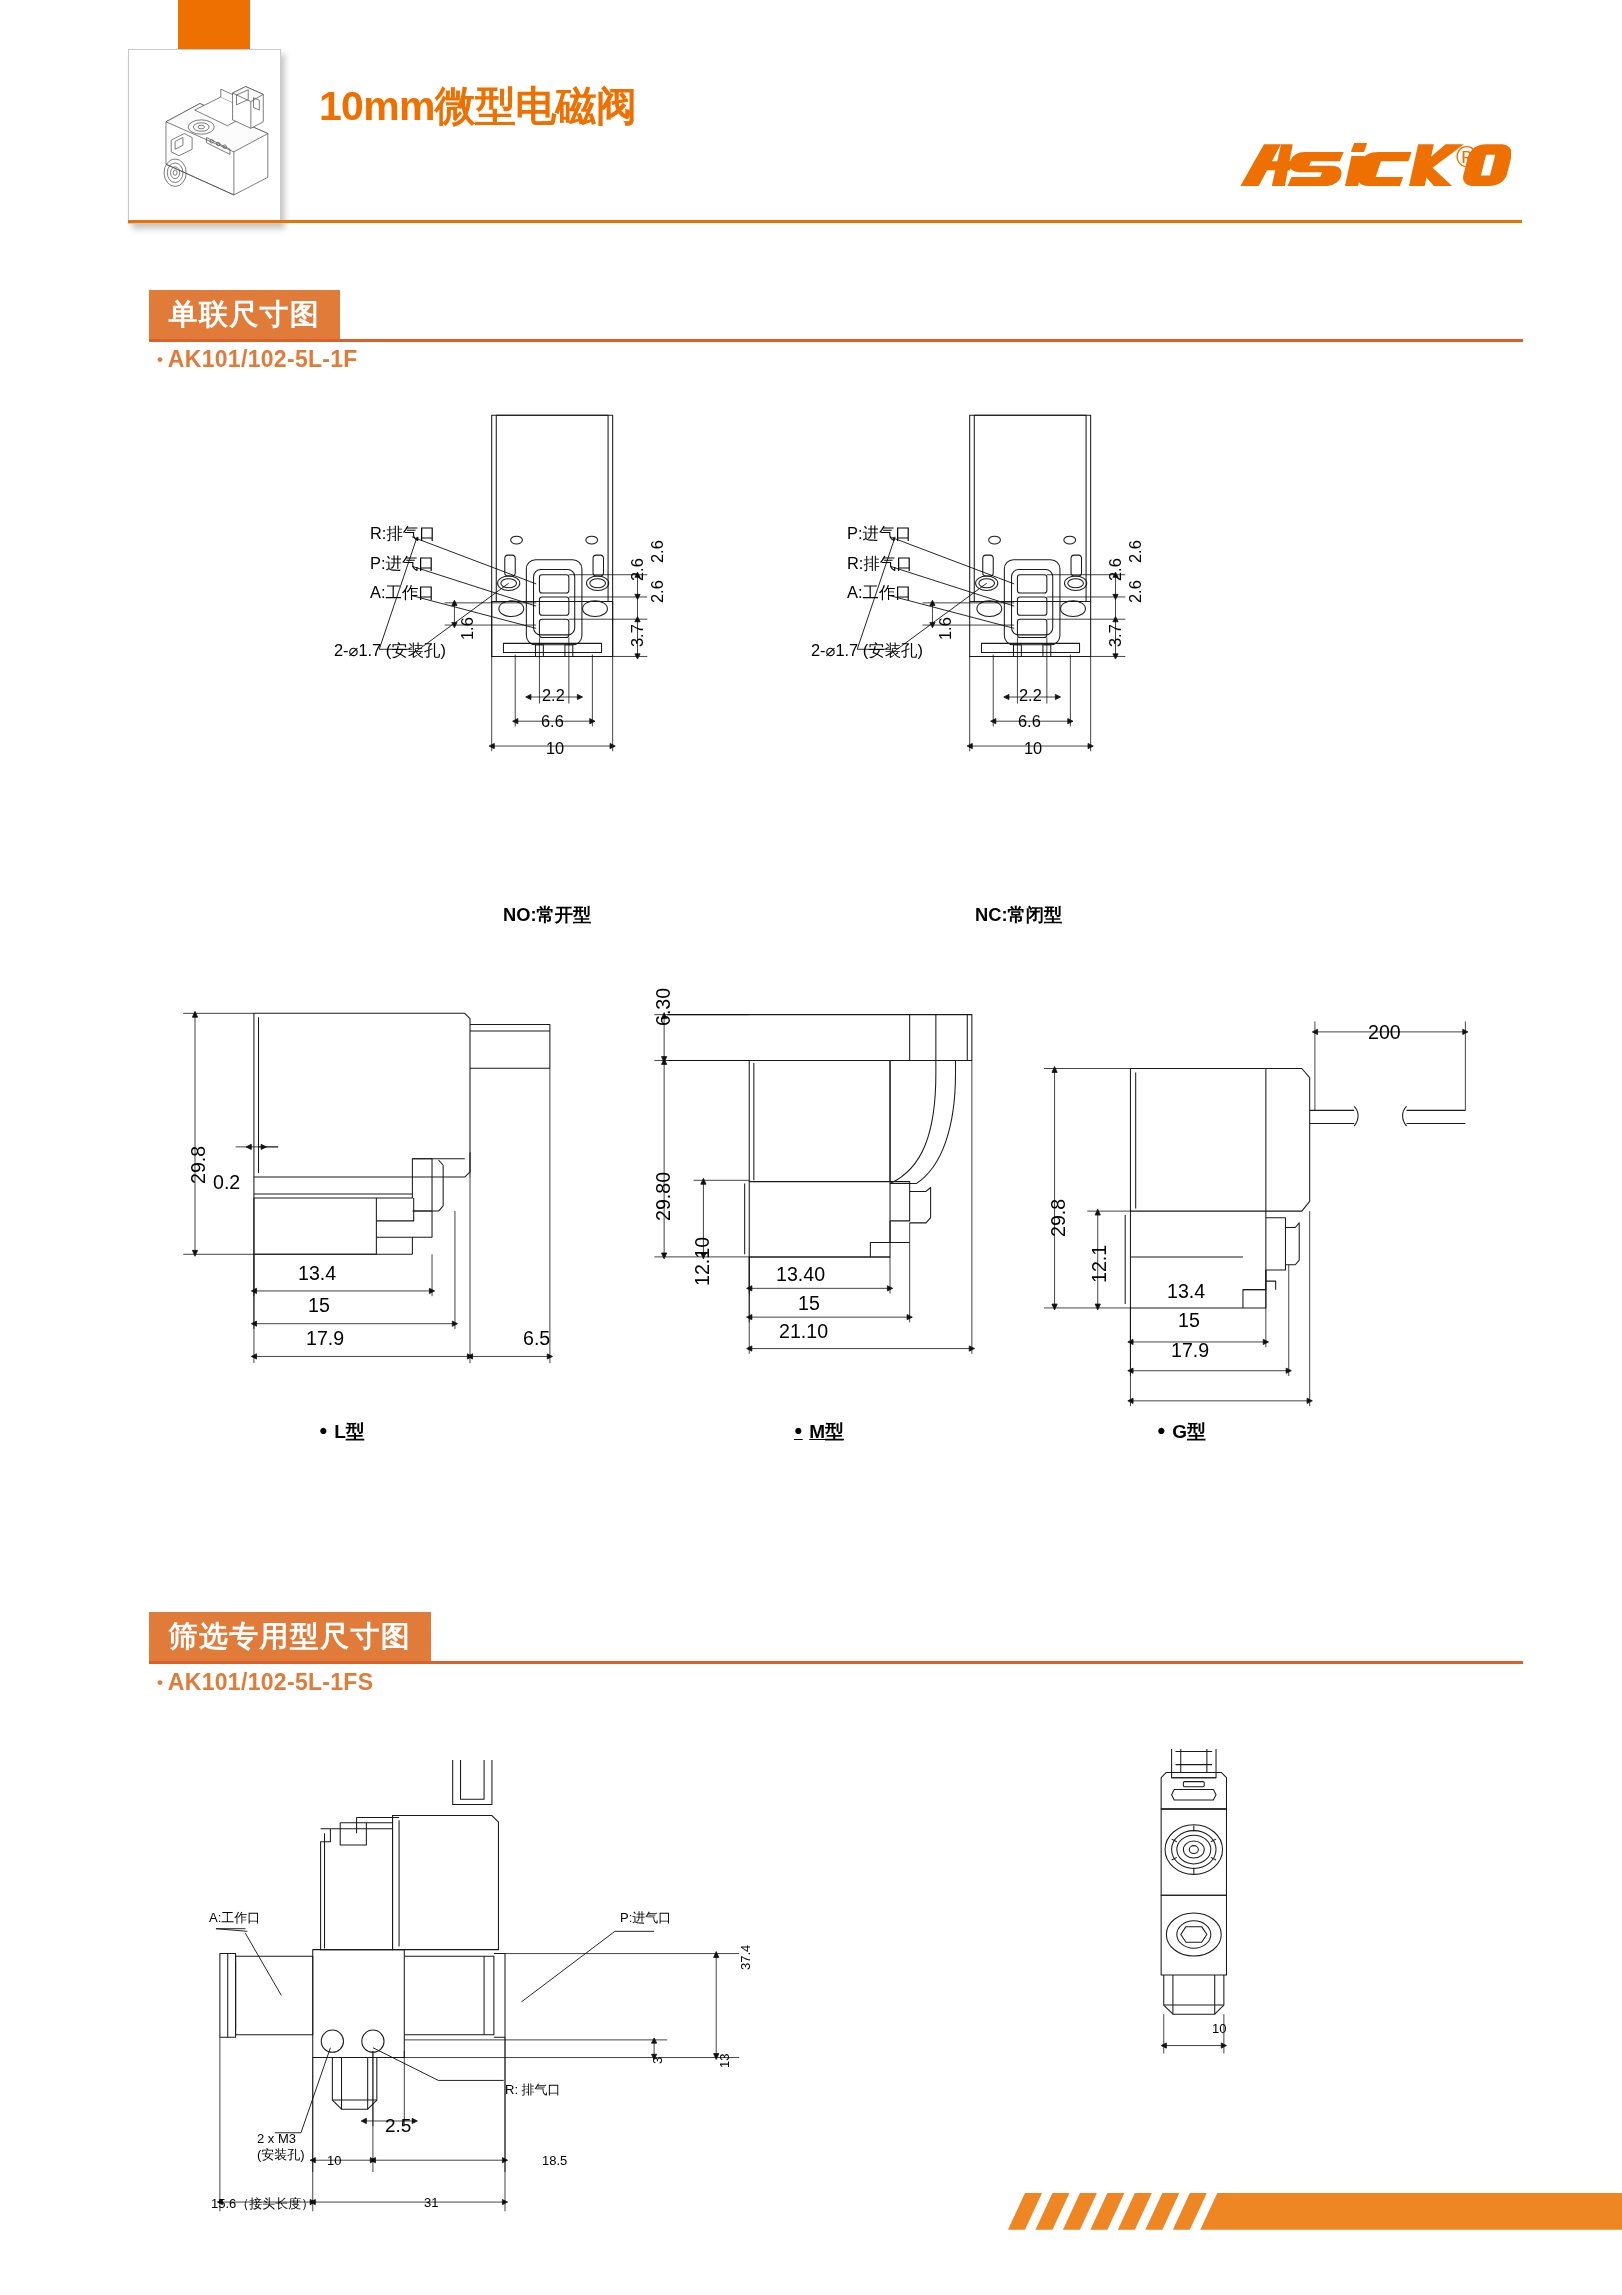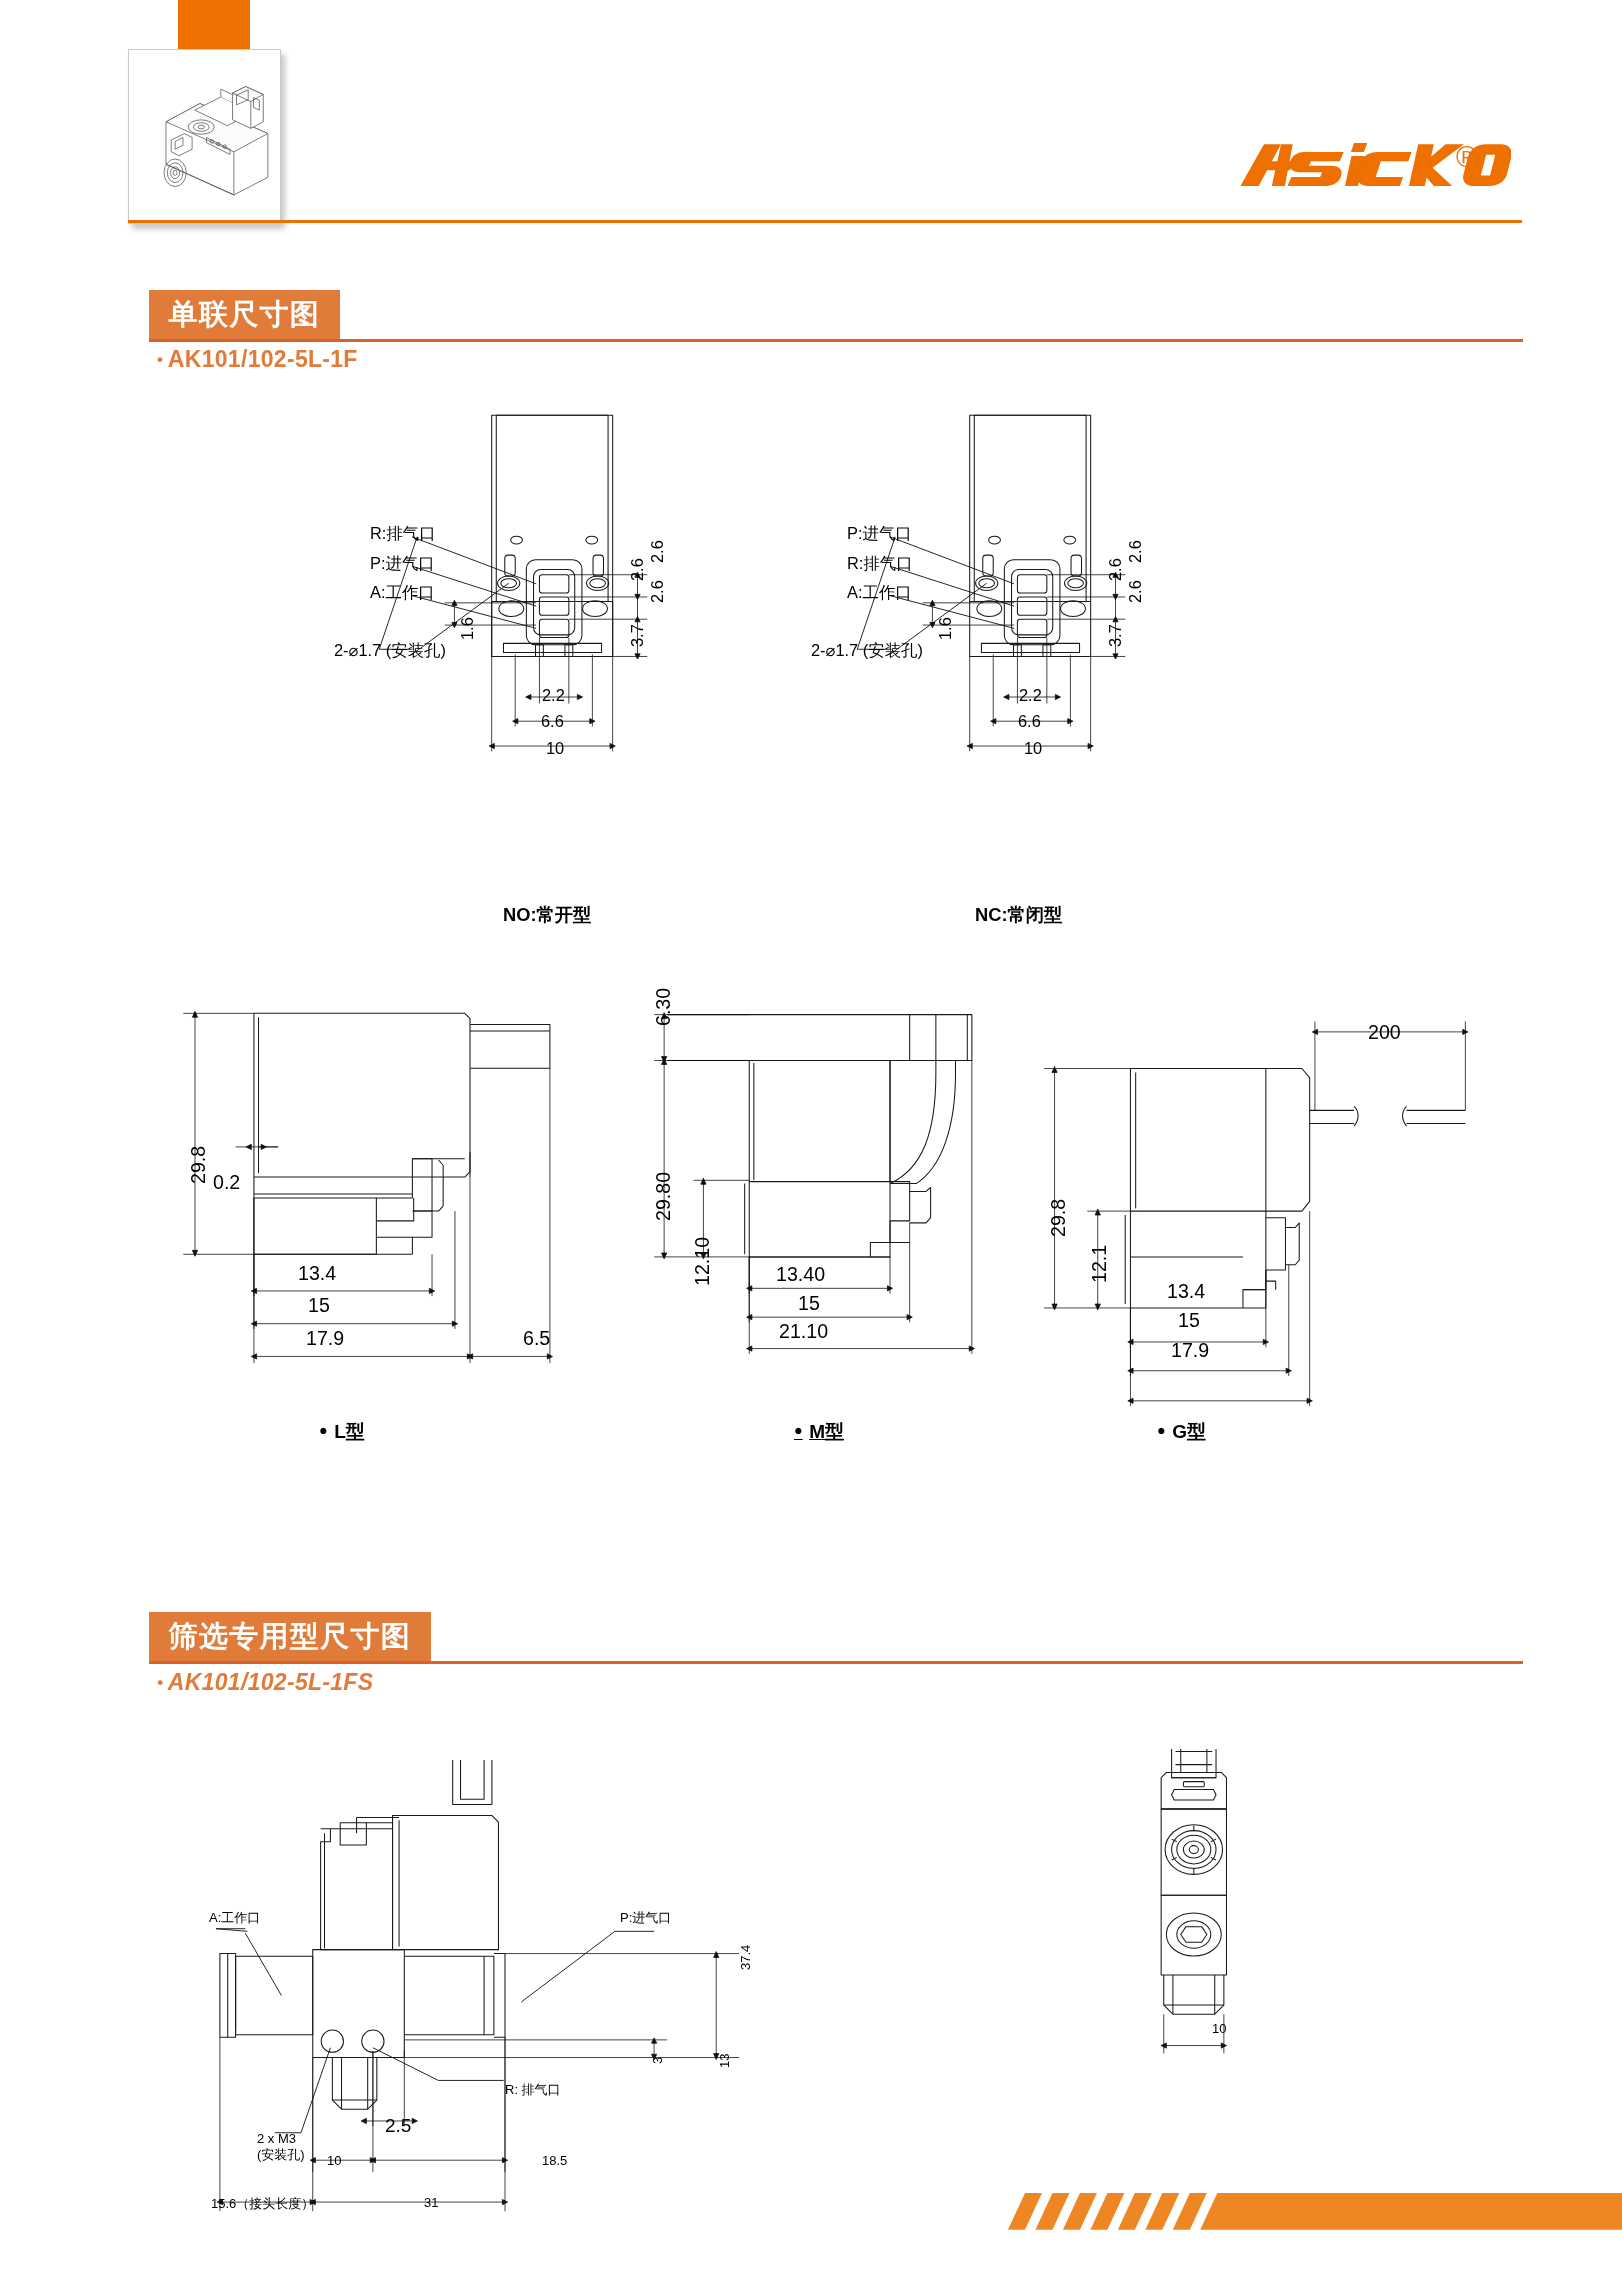--- a/index.html
+++ b/index.html
@@ -75,20 +75,21 @@
 
       <circle cx="126" cy="140" r="2.6"></circle>
       <circle cx="136" cy="144" r="2.6"></circle>
       <circle cx="146" cy="148" r="2.6"></circle>
       <path d="M118 134 L154 152 L154 160 L118 142 Z"></path>
     </g>
   </svg>
 </div>
 
 <div id="header-text">
+  <div id="page-title">10mm微型电磁阀</div>
 </div>
 
 <div id="brand-logo">
   <svg viewBox="0 0 430 80" aria-label="ASiCKO">
     <g fill="#ee7000">
 
       <polygon points="52,8 78,8 44,72 16,72"></polygon>
       <polygon points="60,34 96,34 92,48 54,48"></polygon>
       <polygon points="78,8 96,8 84,72 64,72"></polygon>
 
@@ -566,21 +567,21 @@
 <div style="position:absolute;left:1178px;top:1309px;font-size:19.6px;">15</div>
 <div style="position:absolute;left:1171px;top:1339px;font-size:19.6px;">17.9</div>
 <div class="caption" style="left:1157px;top:1419px;">
   <span class="bullet">●</span><span>G型</span>
 </div>
 
 <div class="section-head" style="left:149px;top:1602px;">
   <div class="section-chip">筛选专用型尺寸图</div>
   <div class="section-rule"></div>
 </div>
-<div class="model-line" style="left:157px;top:1669px;font-style:italic;">
+<div class="model-line" style="left:157px;top:1669px;">
   <span class="dot">•</span><span>AK101/102-5L-1FS</span>
 </div>
 
 <div class="dwg" style="left:196px;top:1760px;">
 <svg width="550" height="497" viewBox="0 0 840 760">
  <g stroke="#1a1a1a" fill="none" stroke-width="1.6" stroke-linejoin="round">
 
   <path d="M392 0 L392 68 L452 68 L452 0"></path>
   <path d="M404 0 L404 60 L440 60 L440 0"></path>
 

